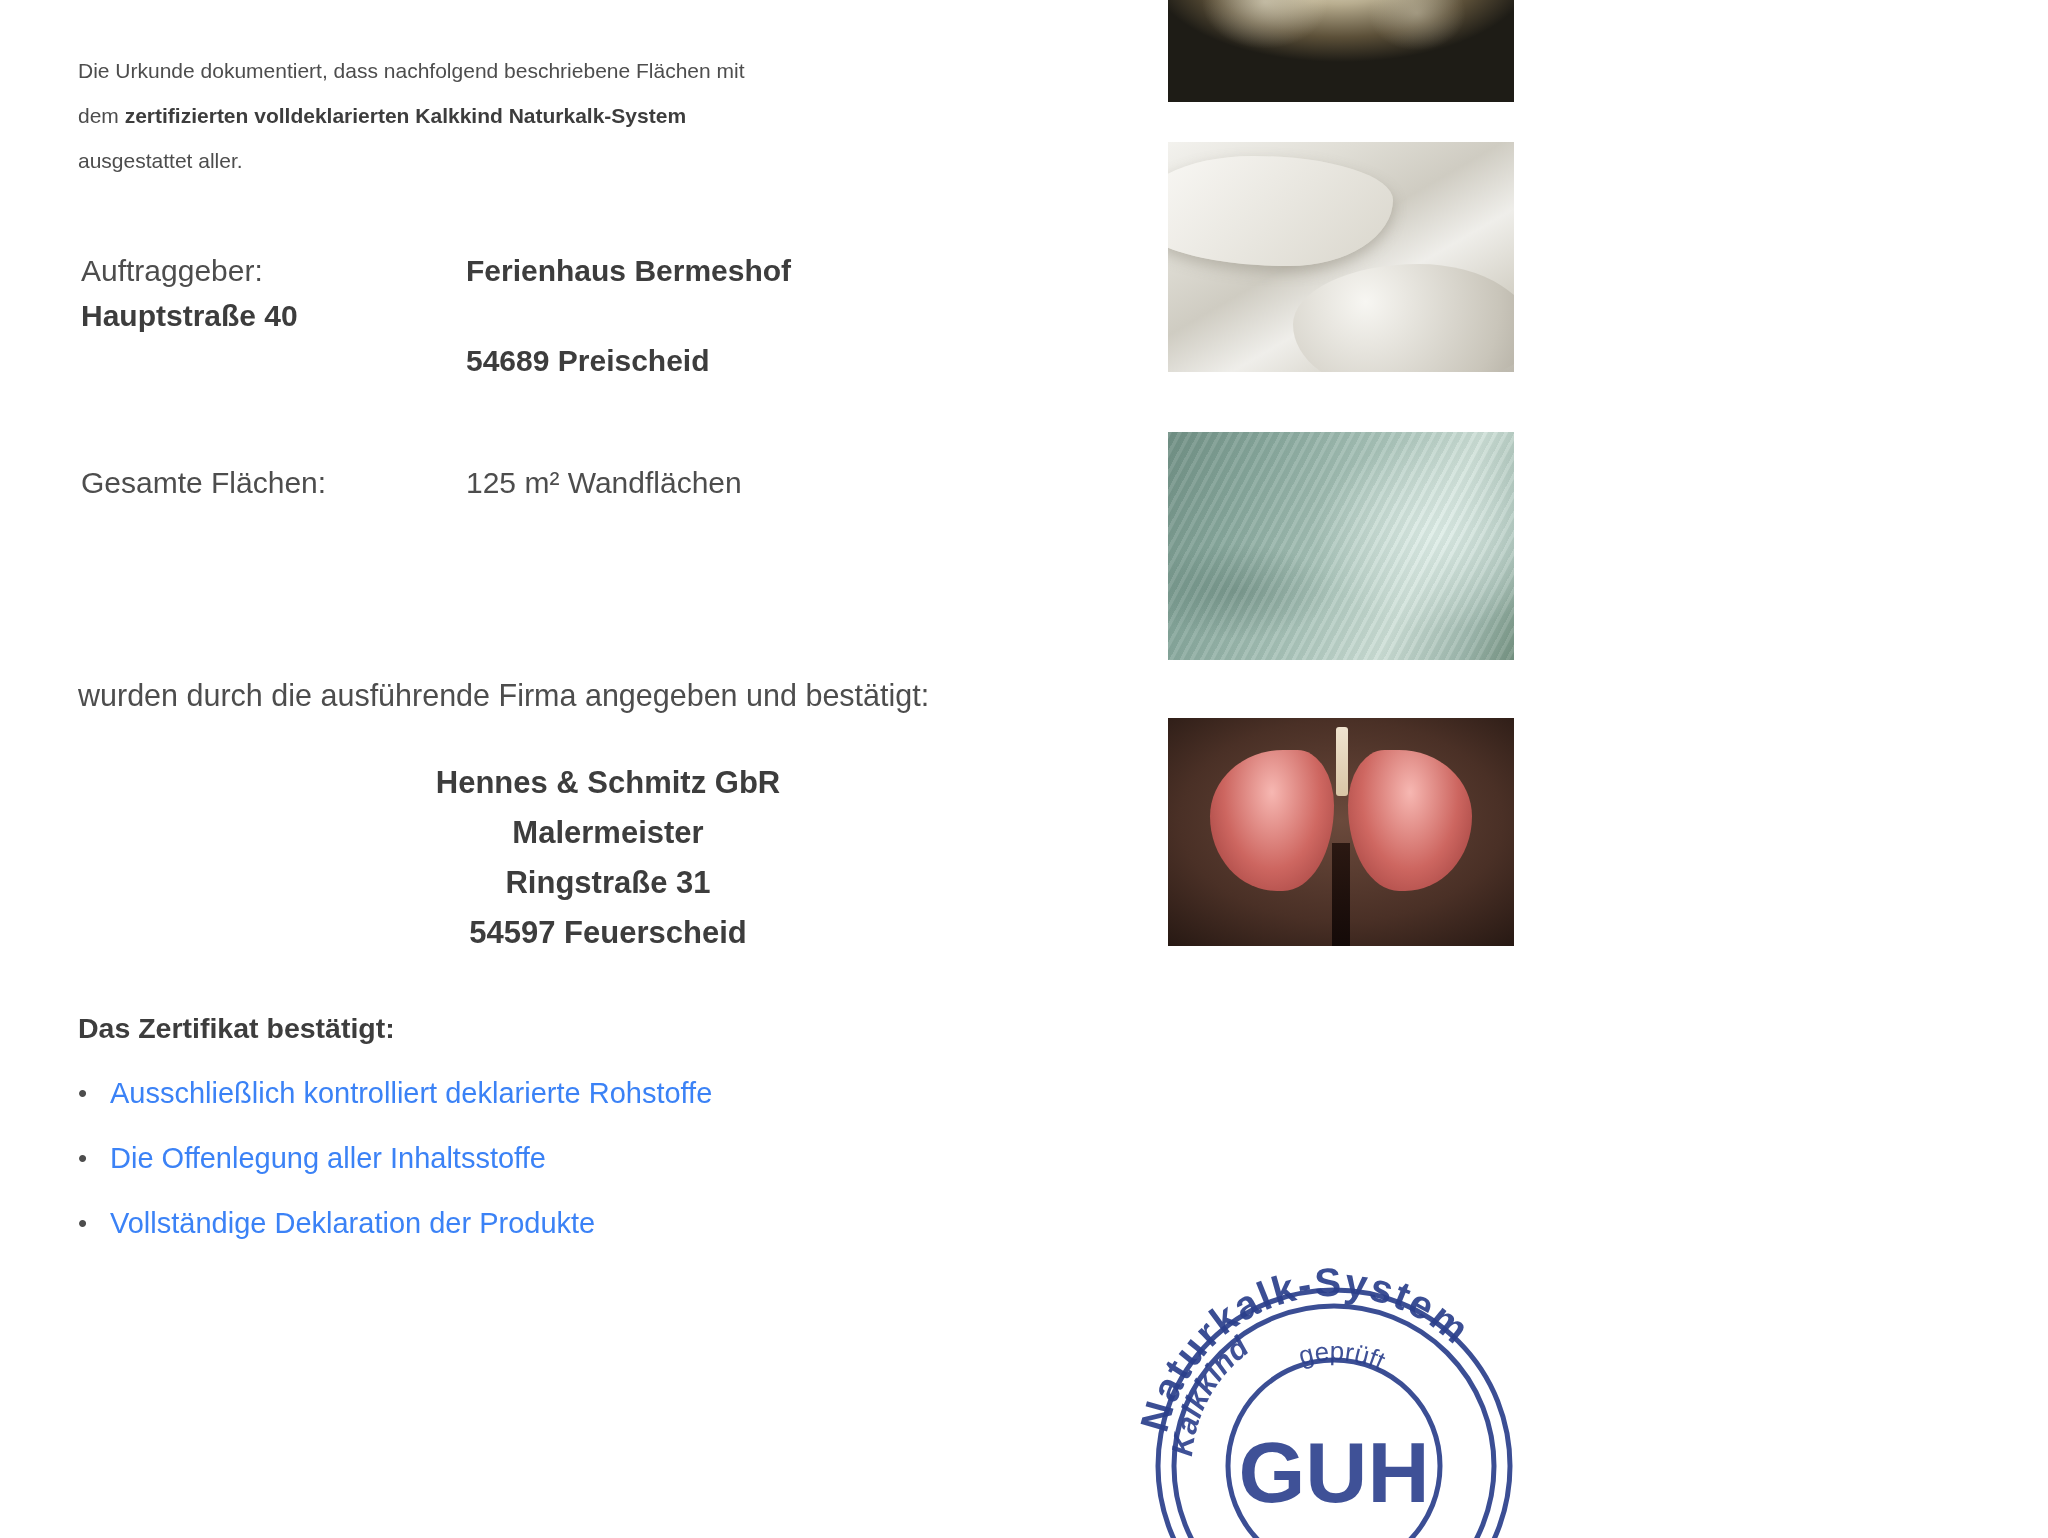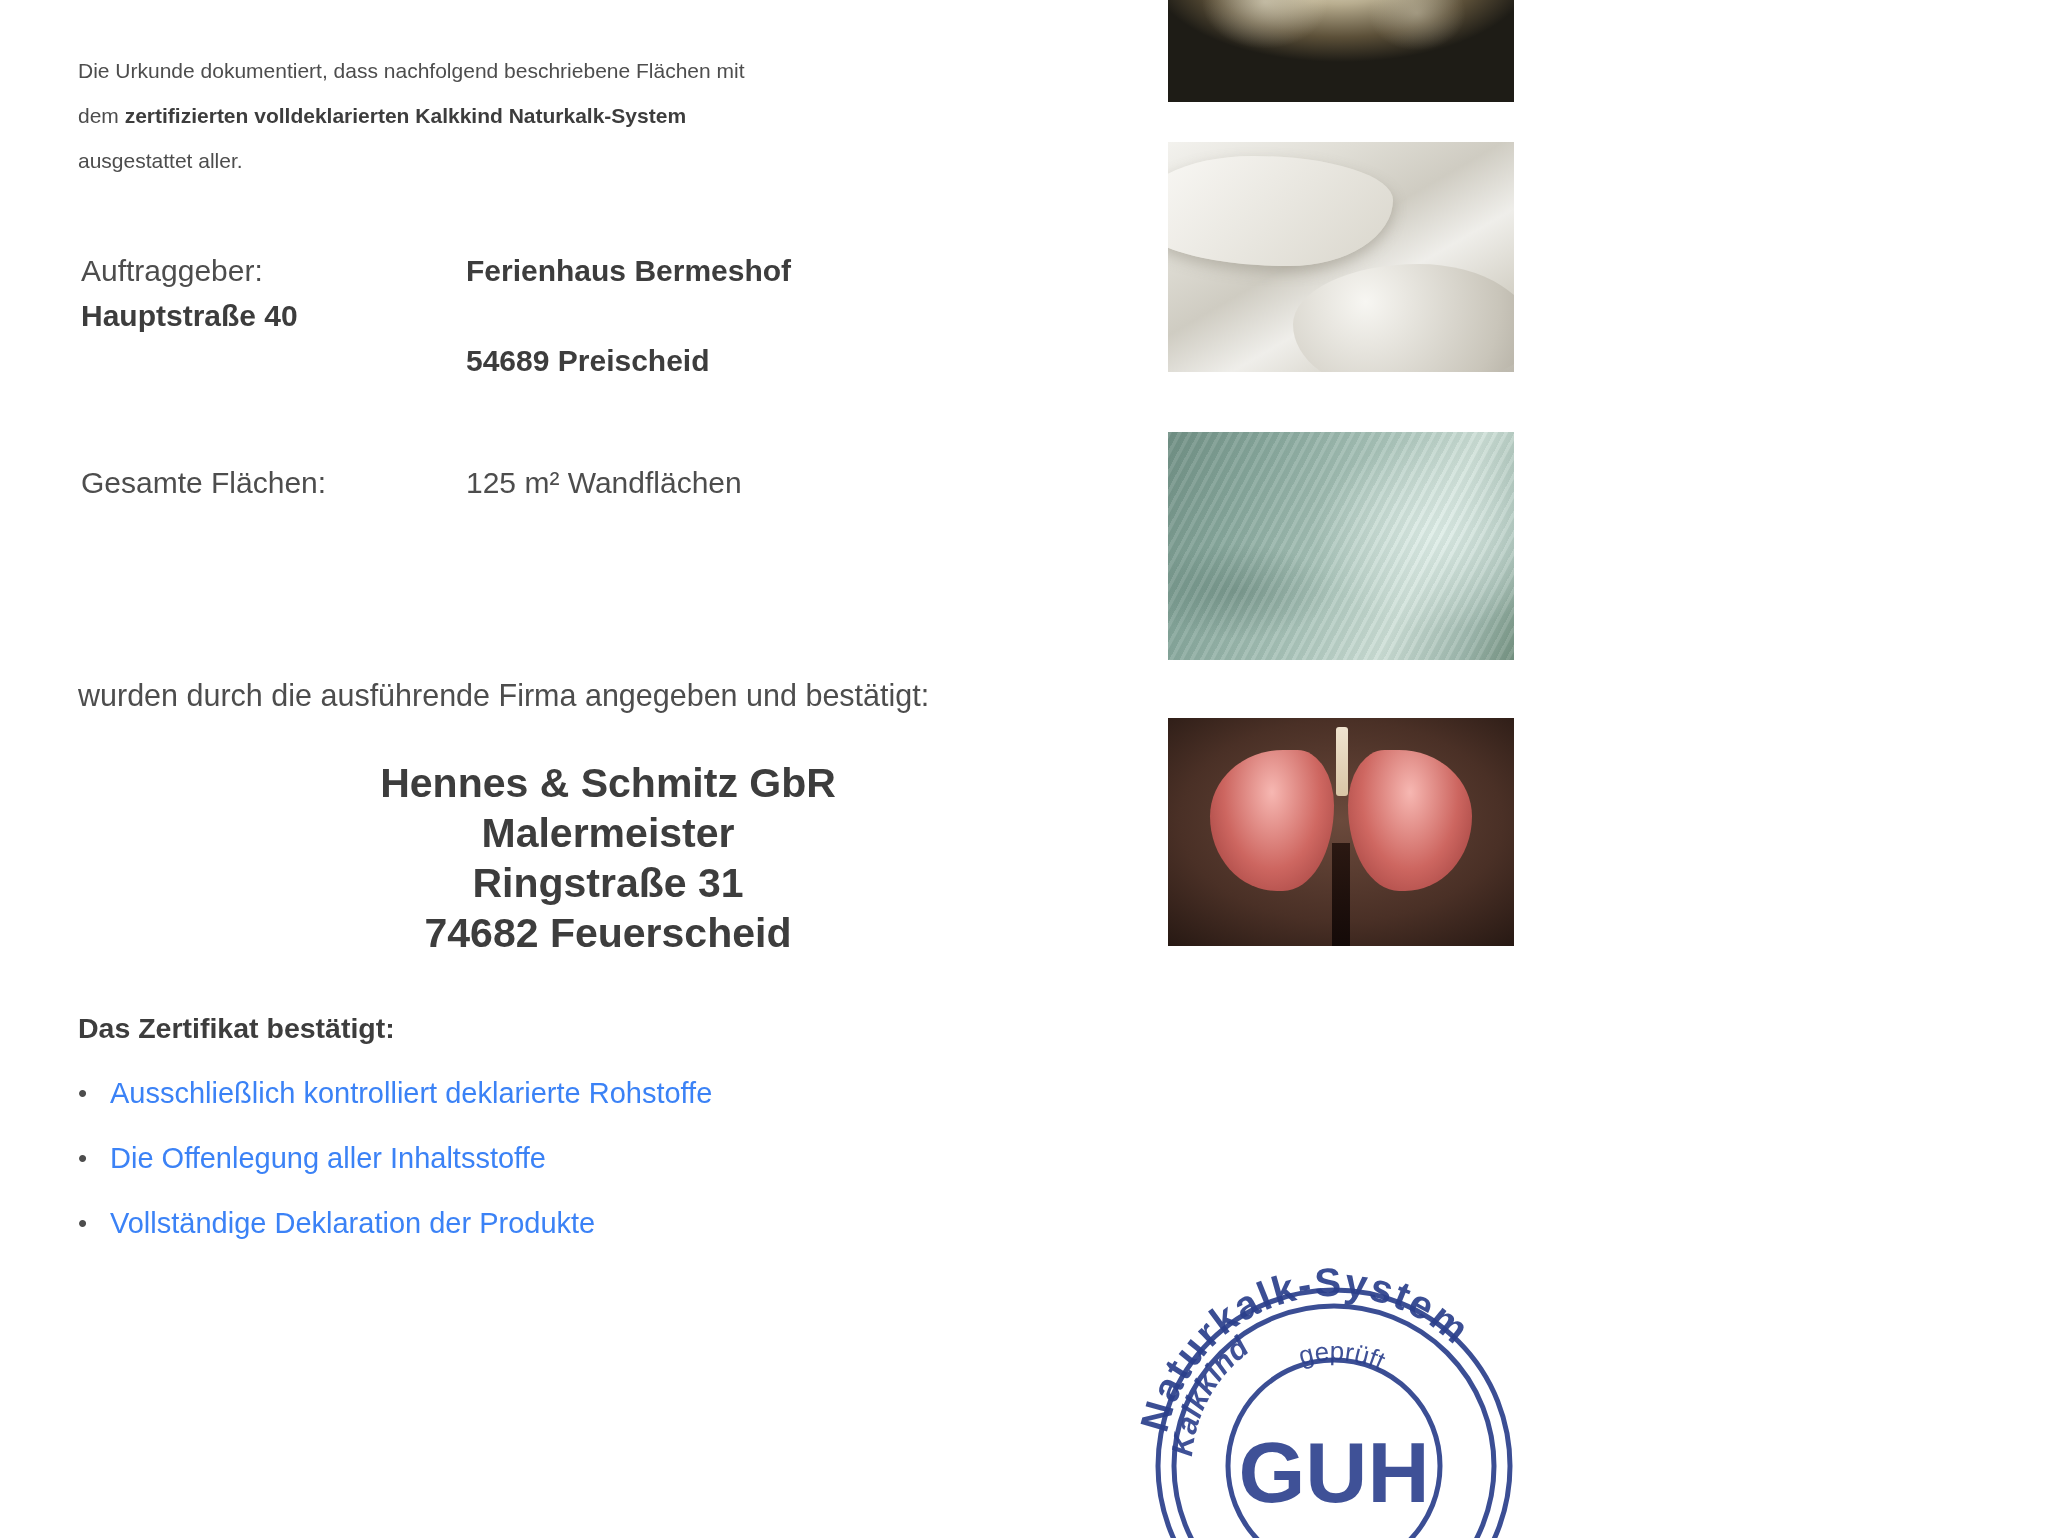--- a/index.html
+++ b/index.html
@@ -88,21 +88,21 @@
     line-height: 45px;
     color: #4d4d4d;
   }
 
   .firm {
     position: absolute;
     left: 0;
     top: 758px;
     width: 1060px;
     text-align: center;
-    font-size: 41px;
+    font-size: 31px;
     font-weight: bold;
     line-height: 50px;
     color: #3d3d3d;
   }
 
   .cert-head {
     position: absolute;
     left: 0;
     top: 1012px;
     font-size: 28.5px;
@@ -299,21 +299,21 @@
 
     <div class="paragraph-2">
       <br>
       <span>wurden durch die ausführende Firma angegeben und bestätigt:</span>
     </div>
 
     <div class="firm">
       <div>Hennes &amp; Schmitz GbR</div>
       <div>Malermeister</div>
       <div>Ringstraße 31</div>
-      <div>74682 Feuerscheid</div>
+      <div>54597 Feuerscheid</div>
     </div>
 
     <div class="cert-head">Das Zertifikat bestätigt:</div>
 
     <div class="cert-list">
       <div class="cert-item">Ausschließlich kontrolliert deklarierte Rohstoffe</div>
       <div class="cert-item">Die Offenlegung aller Inhaltsstoffe</div>
       <div class="cert-item">Vollständige Deklaration der Produkte</div>
     </div>
 

